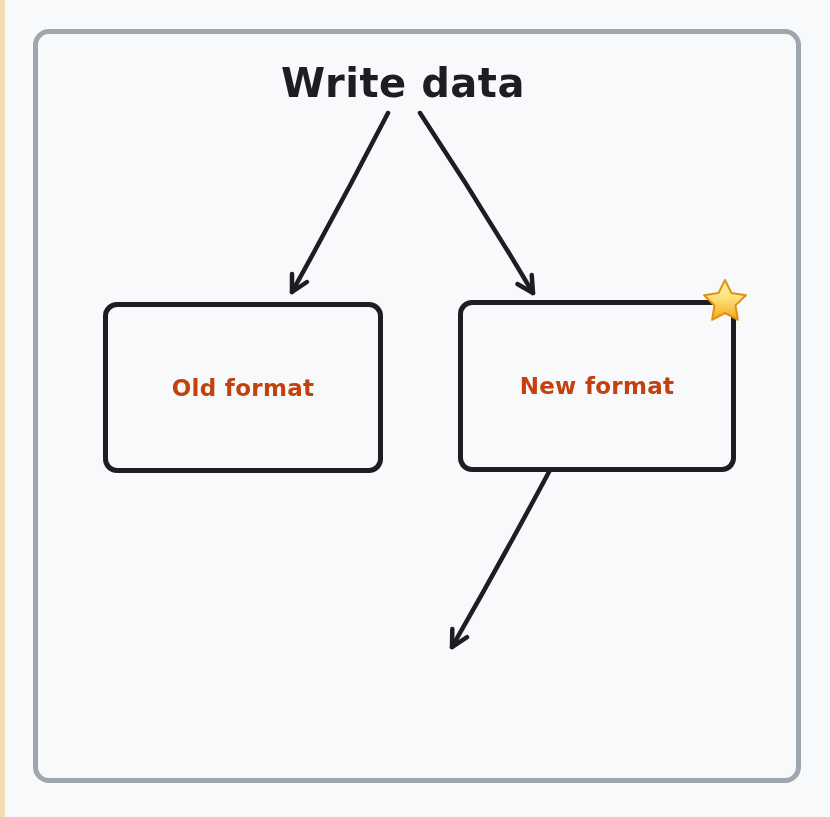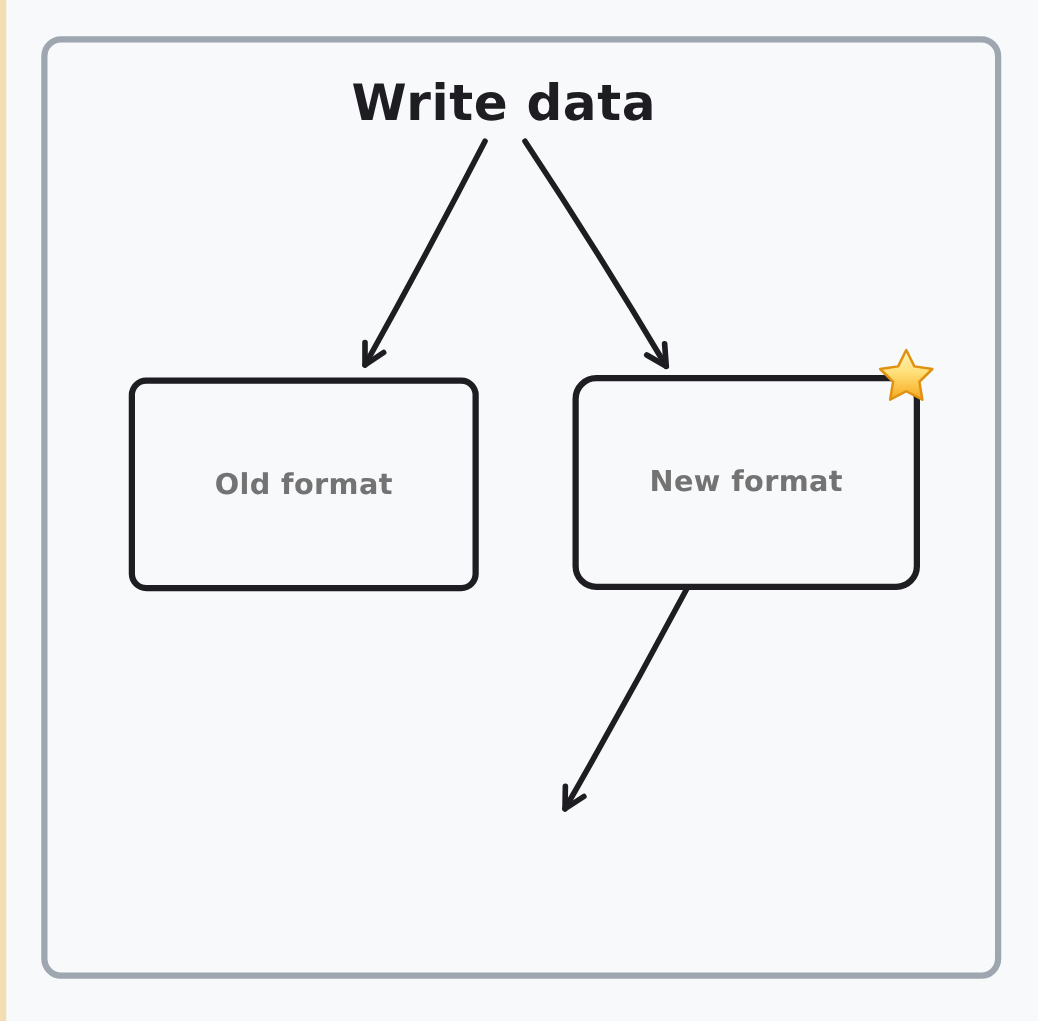--- a/index.html
+++ b/index.html
@@ -52,26 +52,26 @@
     position: absolute;
     border: 5px solid #1d1d22;
     border-radius: 14px;
     box-sizing: border-box;
     display: flex;
     align-items: center;
     justify-content: center;
     background: transparent;
   }
   .node-old { left: 103px; top: 302px; width: 280px; height: 171px; }
-  .node-new { left: 458px; top: 300px; width: 278px; height: 172px; border-radius: 19px; }
+  .node-new { left: 458px; top: 300px; width: 278px; height: 172px; }
   .node-label {
     font-size: 23px;
     font-weight: 700;
     letter-spacing: 0.3px;
-    color: #737373;
+    color: #c2410c;
     white-space: nowrap;
   }
   .star {
     position: absolute;
     left: 701px; top: 278px;
     width: 48px; height: 48px;
   }
 </style>
 </head>
 <body>

